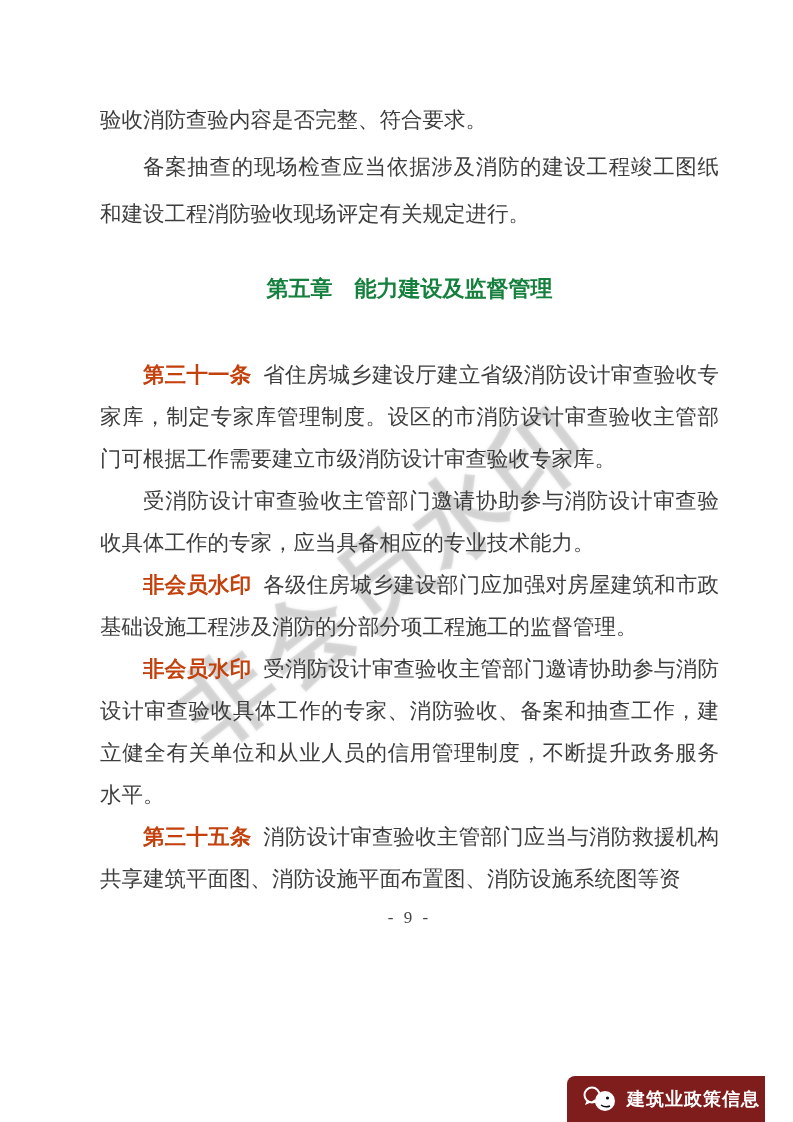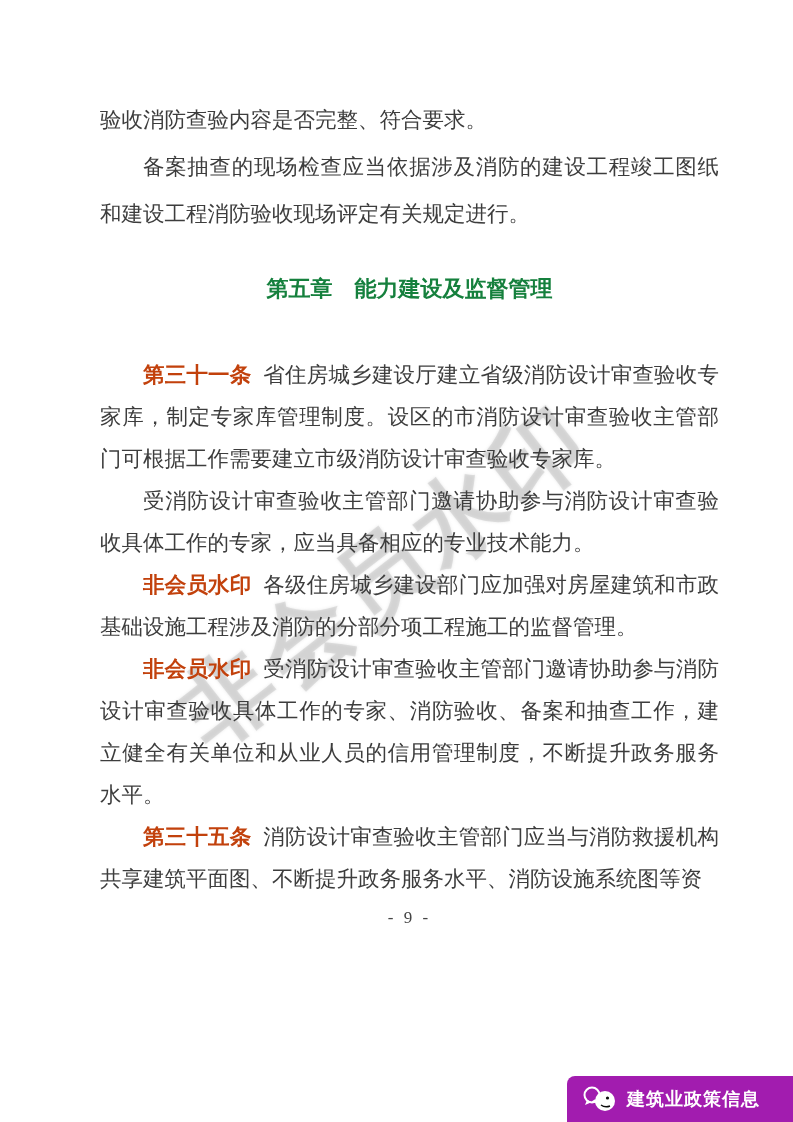--- a/index.html
+++ b/index.html
@@ -63,22 +63,22 @@
     text-align:center;
     font-size:17px;
     letter-spacing:3px;
     line-height:24px;
     color:#454545;
   }
   
   .brand-banner {
     position:absolute;
     left:567px; top:1076px;
-    width:226px; height:46px;
-    background:#a21caf;
+    width:198px; height:46px;
+    background:#7f1d1d;
     border-top-left-radius:8px;
     display:flex;
     align-items:center;
     z-index:2;
   }
   .brand-logo {
     width:40px; height:32px;
     margin-left:14px;
     flex:0 0 auto;
     position:relative;
@@ -116,21 +116,21 @@
       <p>
         <span class="art-label"></span><span>受消防设计审查验收主管部门邀请协助参与消防设计审查验收具体工作的专家，应当具备相应的专业技术能力。</span>
       </p>
       <p>
         <span class="art-label">非会员水印</span><span>各级住房城乡建设部门应加强对房屋建筑和市政基础设施工程涉及消防的分部分项工程施工的监督管理。</span>
       </p>
       <p>
         <span class="art-label">非会员水印</span><span>受消防设计审查验收主管部门邀请协助参与消防设计审查验收具体工作的专家、消防验收、备案和抽查工作，建立健全有关单位和从业人员的信用管理制度，不断提升政务服务水平。</span>
       </p>
       <p>
-        <span class="art-label">第三十五条</span><span>消防设计审查验收主管部门应当与消防救援机构共享建筑平面图、不断提升政务服务水平、消防设施系统图等资</span>
+        <span class="art-label">第三十五条</span><span>消防设计审查验收主管部门应当与消防救援机构共享建筑平面图、消防设施平面布置图、消防设施系统图等资</span>
       </p>
     </div>
 
     <div class="page-number">- 9 -</div>
 
   </div>
 
   <div class="brand-banner">
     <span class="brand-logo">
       <svg width="40" height="32" viewBox="0 0 40 32">

